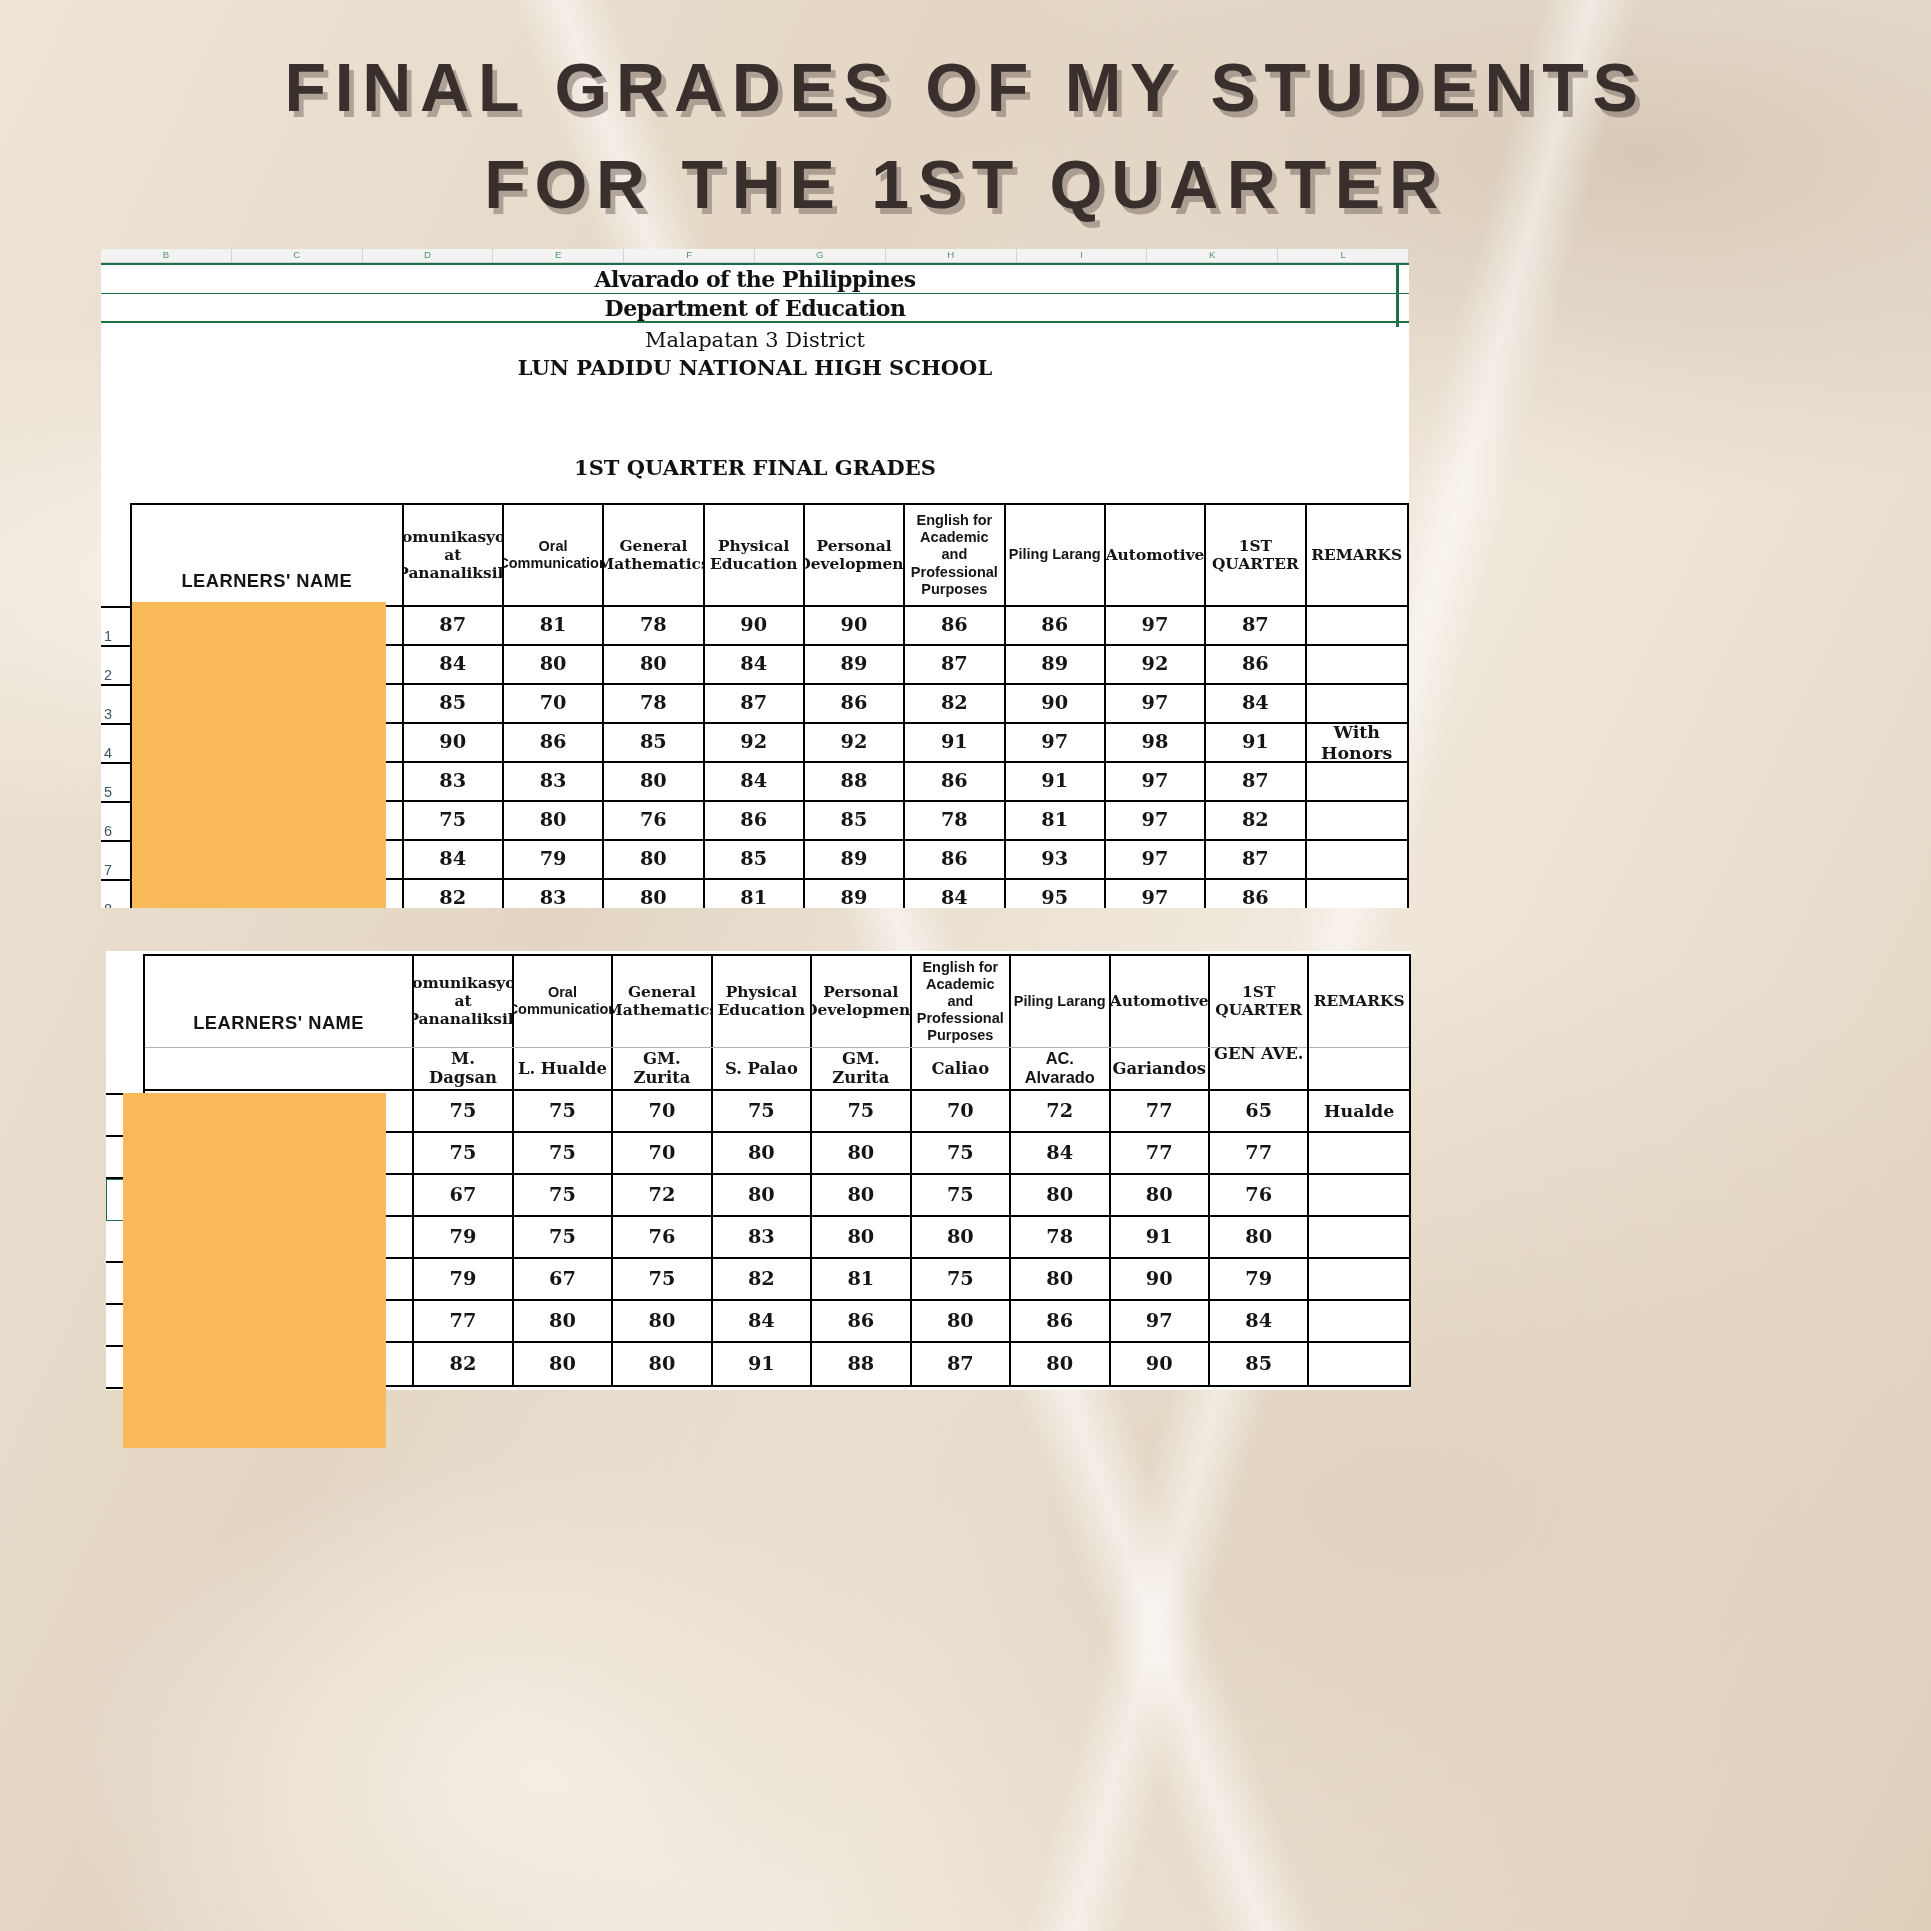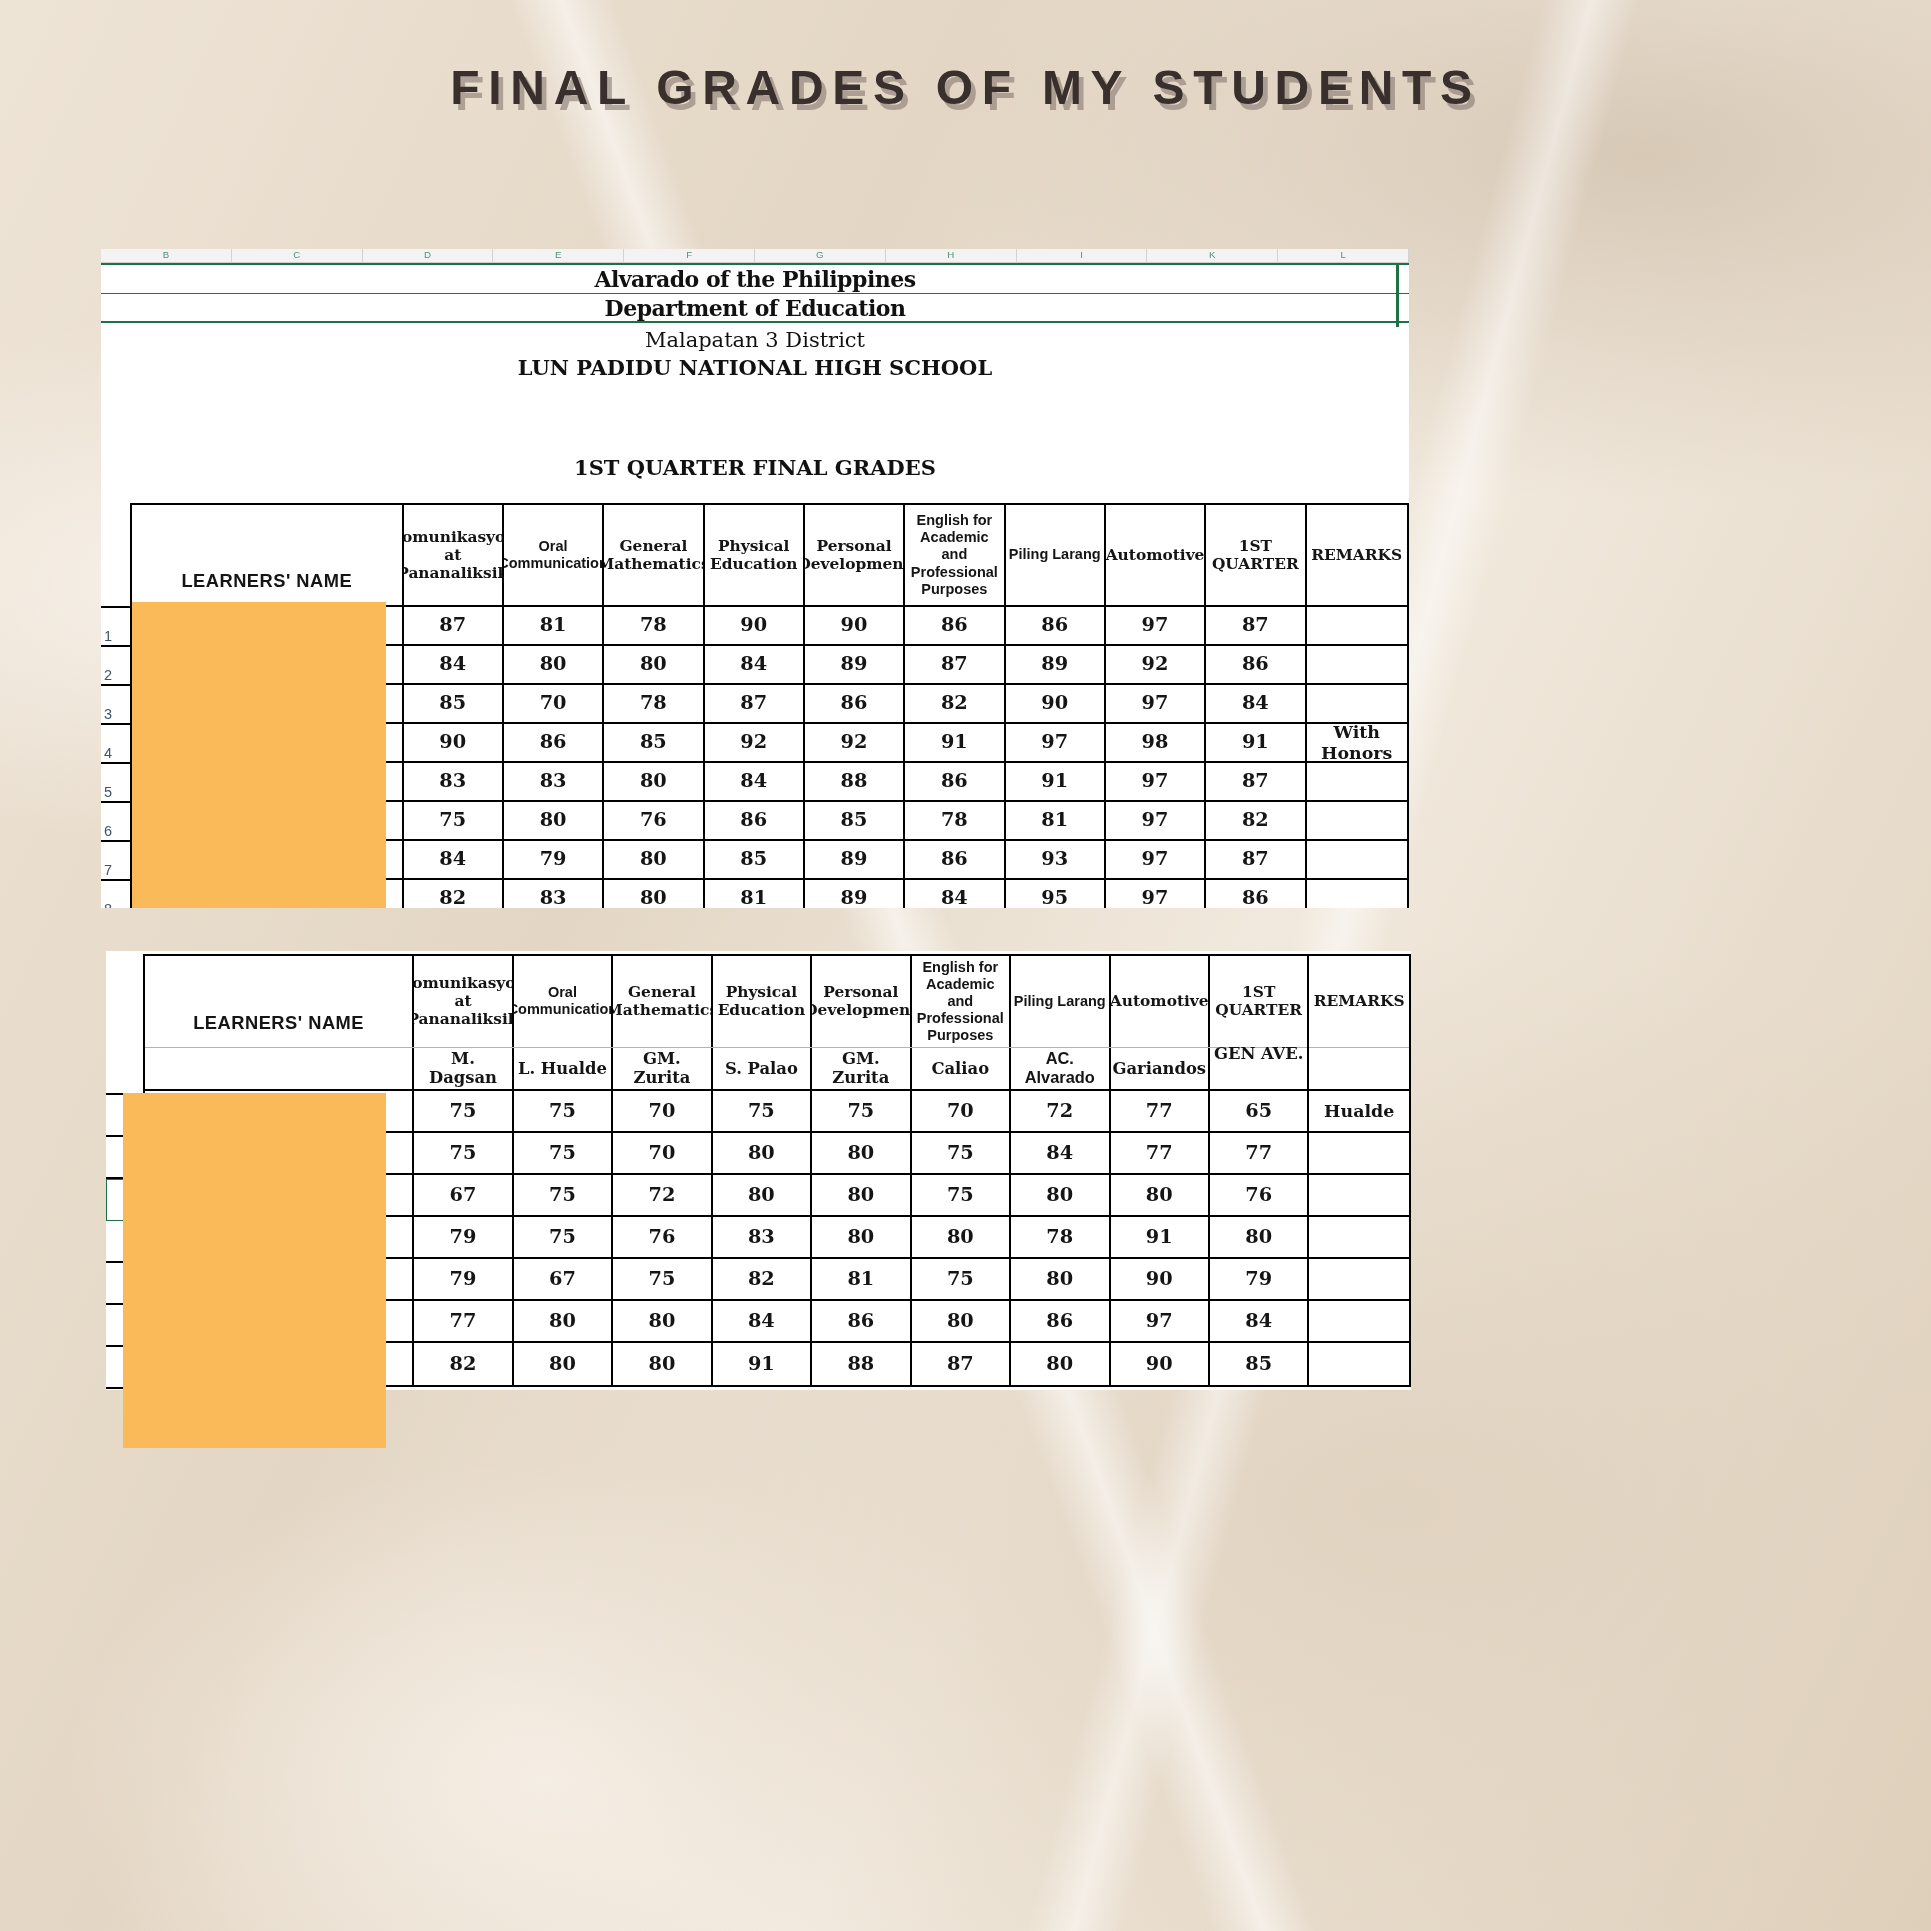--- a/index.html
+++ b/index.html
@@ -10,21 +10,21 @@
       linear-gradient(105deg, transparent 63%, rgba(255,255,255,.5) 65%, transparent 67%),
       radial-gradient(1159px 579px at 85% 8%, rgba(214,199,180,.95), transparent 60%),
       radial-gradient(869px 483px at 10% 30%, rgba(248,243,236,.9), transparent 55%),
       radial-gradient(1448px 869px at 72% 78%, rgba(224,210,191,.95), transparent 65%),
       radial-gradient(869px 579px at 28% 92%, rgba(246,239,230,.9), transparent 55%),
       linear-gradient(115deg, #eee4d6 0%, #e3d6c4 35%, #f1e9dd 60%, #decfba 100%);
     font-family:"Liberation Sans", sans-serif;}
   
   .title{position:absolute;top:39px;left:0;right:0;text-align:center;
     font-family:"Liberation Sans", sans-serif;font-weight:900;color:#39302e;
-    font-size:48px;letter-spacing:8.7px;line-height:97px;
+    font-size:68px;letter-spacing:8.7px;line-height:97px;
     text-shadow:4.8px 5.8px 0 rgba(125,112,104,.55);}
   
   .sheet{position:absolute;background:#fff;}
   .sheet1{left:101px;top:249px;width:1308px;height:659px;overflow:hidden;}
   .sheet2{left:106px;top:951px;width:1305px;height:439px;overflow:visible;}
   .colstrip{position:absolute;top:0;left:0;right:0;height:12.6px;background:#f3f3f3;
     border-bottom:1px solid #cfcfcf;display:flex;}
   .colstrip span{flex:1;text-align:center;font-size:9.7px;line-height:12.6px;
     color:#1e7145;opacity:.75;border-right:1px solid #c9c9c9;overflow:hidden;}
   .selrow{position:absolute;left:0;right:0;display:flex;align-items:center;justify-content:center;
@@ -73,20 +73,21 @@
   .cover1{left:31px;top:353px;width:254px;height:306px;}
   .cover2{left:17.4px;top:142px;width:263px;height:355px;}
 </style>
 </head>
 <body>
 
 <div class="page">
 
   <header class="title">
     <div>FINAL GRADES OF MY STUDENTS</div>
+    <div>FOR THE 1ST QUARTER</div>
   </header>
 
   <section class="sheet sheet1 s1">
     <div class="colstrip" id="colstrip1">
         <span>B</span>
         <span>C</span>
         <span>D</span>
         <span>E</span>
         <span>F</span>
         <span>G</span>

